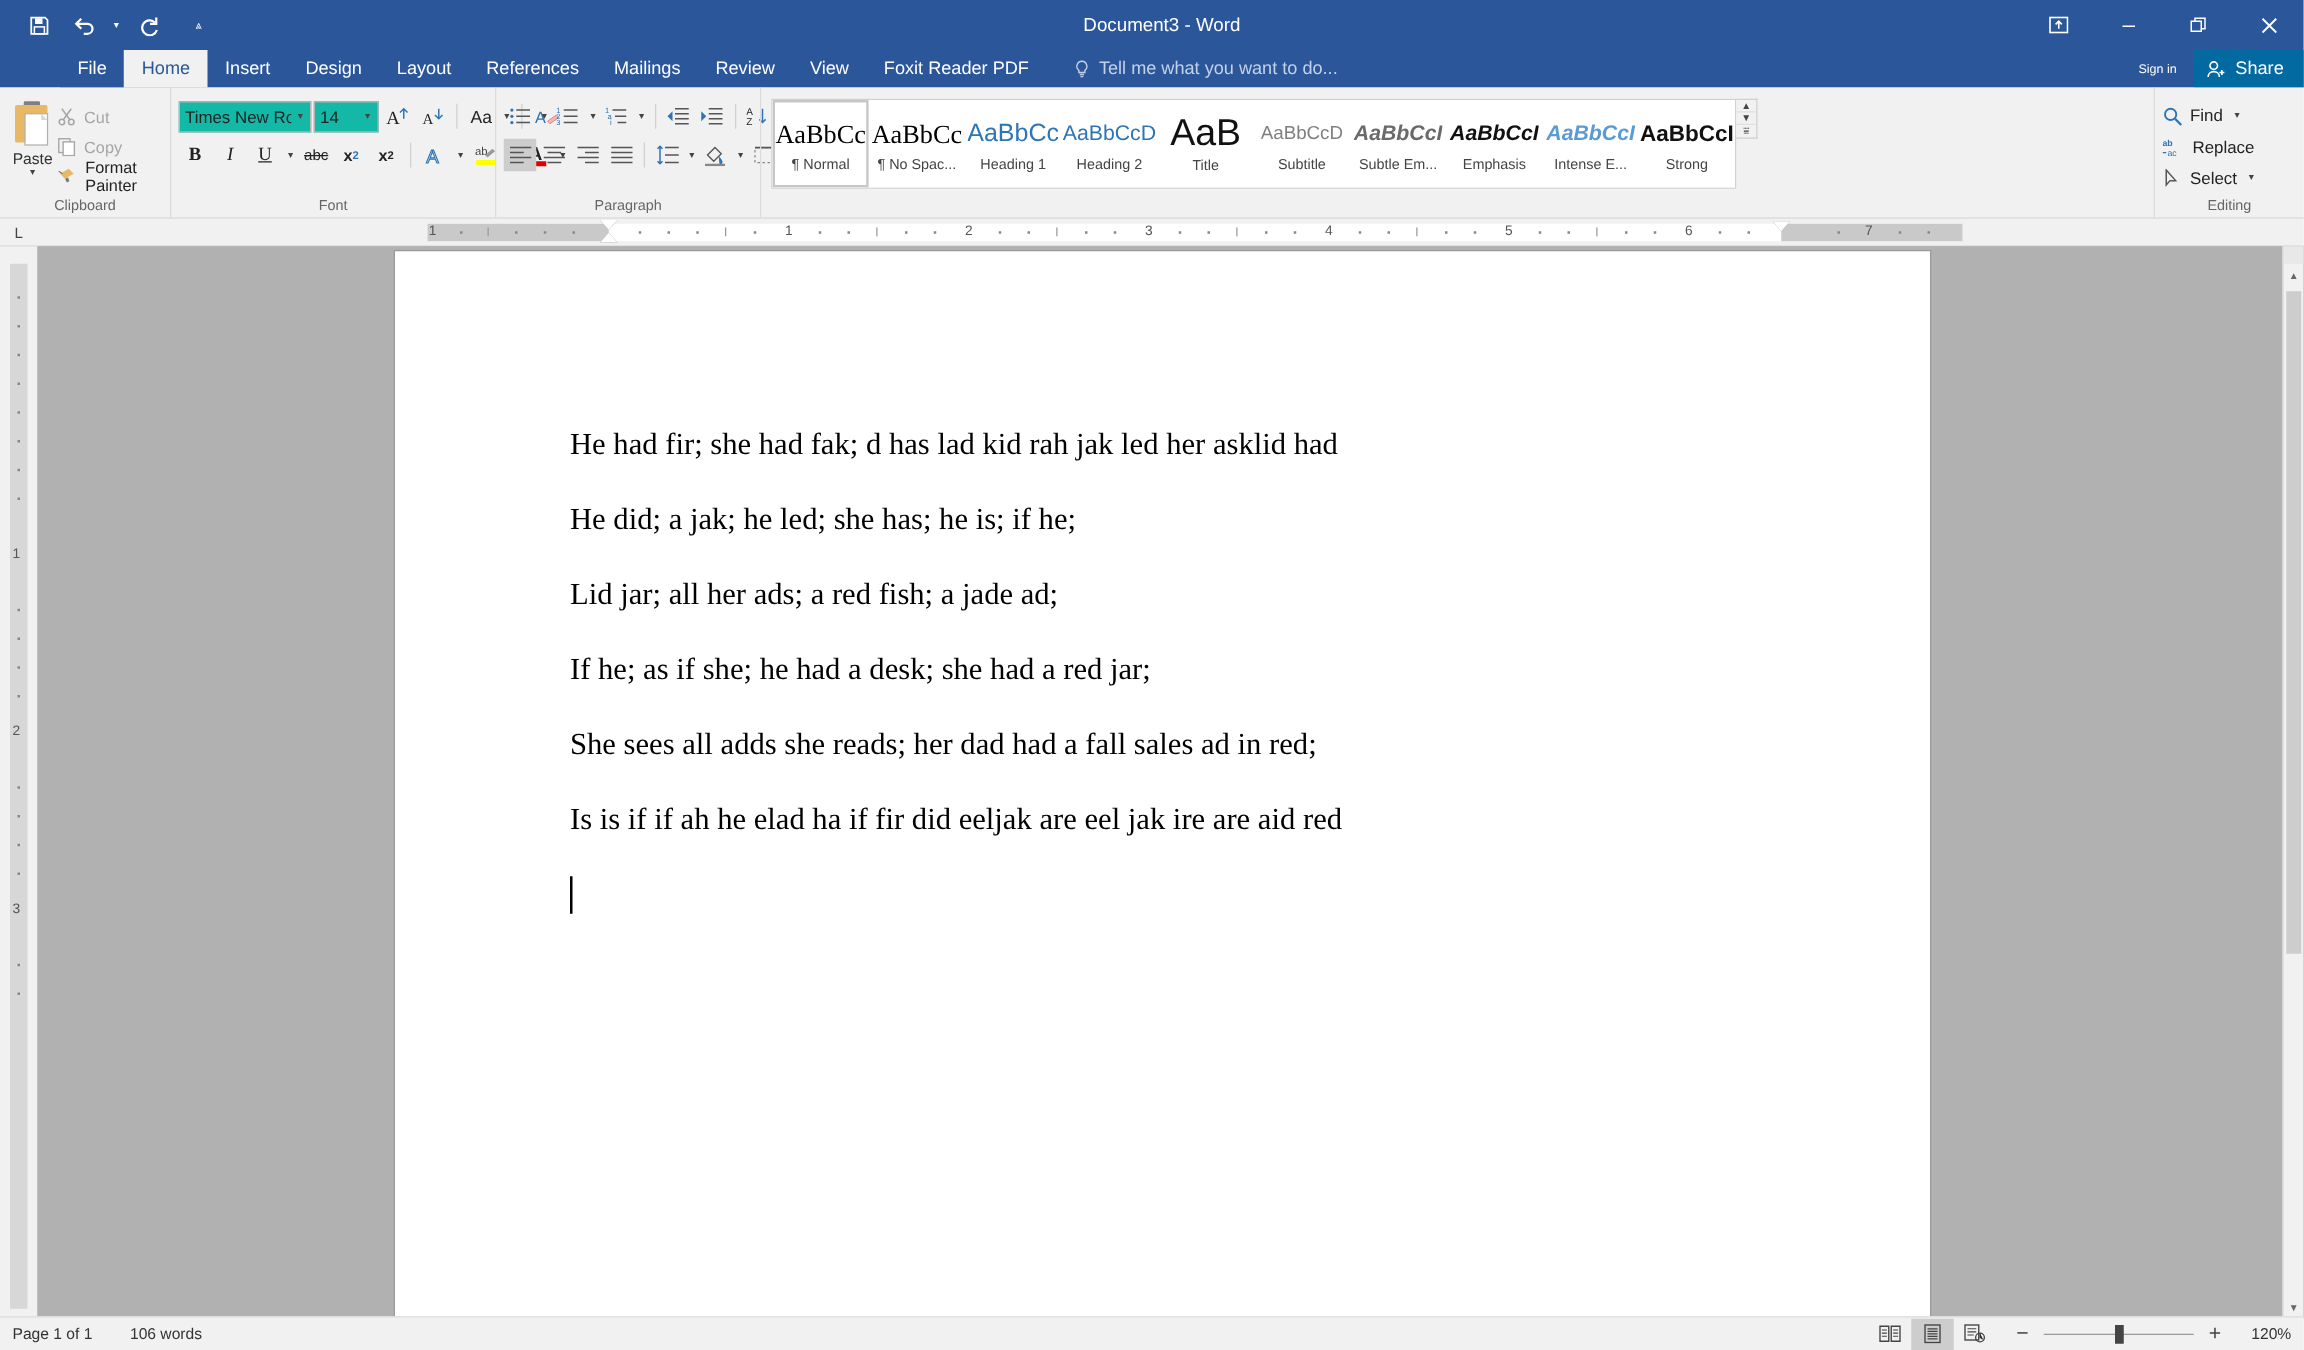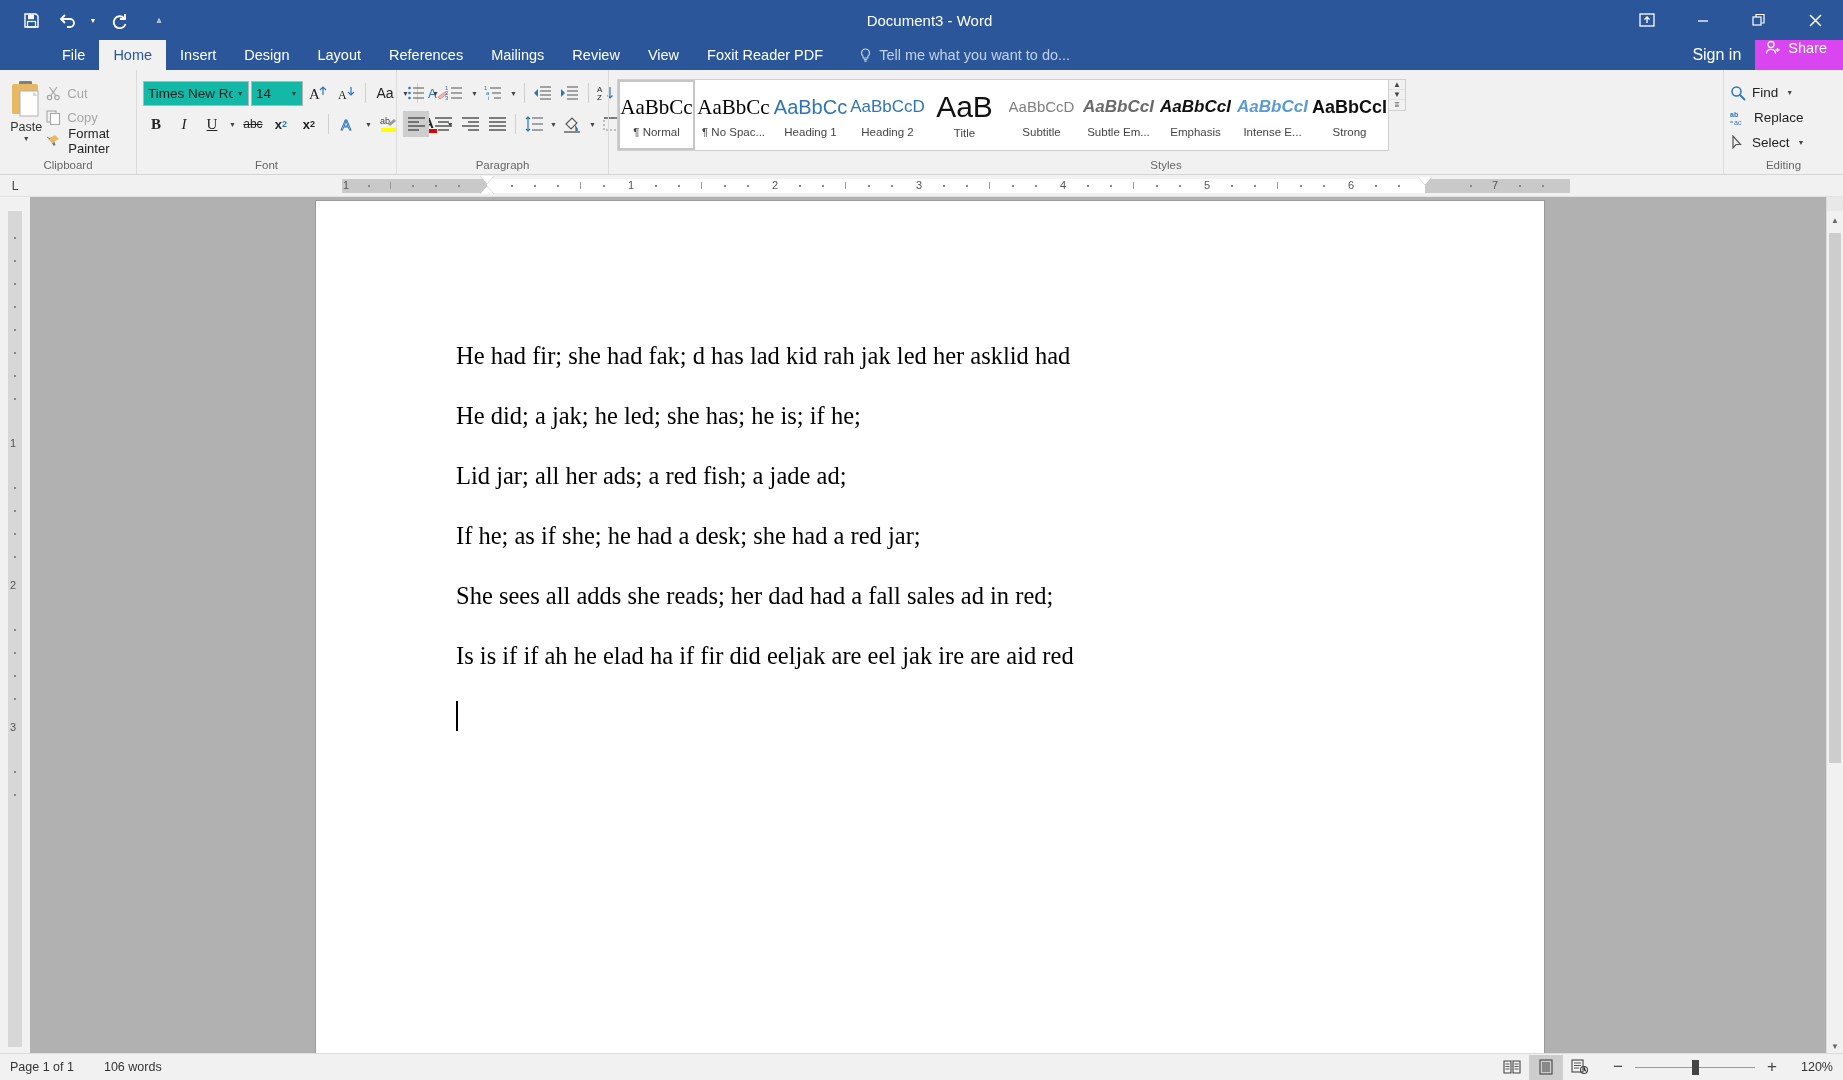--- a/index.html
+++ b/index.html
@@ -35,23 +35,23 @@
     height: 30px; background: #2b579a; display: flex; align-items: stretch; position: relative;
   }
   .tab {
     padding: 0 14px; display: flex; align-items: center; color: #fff; font-size: 14.5px;
     height: 30px;
   }
   .tab.file { background: #2b579a; margin-left: 48px; }
   .tab.active { background: #f1f1f1; color: #2b579a; }
   .tellme { display: flex; align-items: center; gap: 7px; margin-left: 22px; color: #c3d1e8; font-size: 14.5px; }
   .signin-area { position: absolute; right: 0; top: 0; height: 30px; display: flex; align-items: center; }
-  .signin { color: #fff; font-size: 16px; padding: 0 14px; }
+  .signin { color: #fff; font-size: 10px; padding: 0 14px; }
   .share { color: #fff; font-size: 14.5px; padding: 0 16px 0 10px; height: 30px;
-           display: flex; align-items: flex-start; gap: 7px; background: #d946ef; }
+           display: flex; align-items: center; gap: 7px; background: #0369a1; }
 
   
   .ribbon {
     height: 105px; background: #f1f1f1; border-bottom: 1px solid #d4d4d4;
     display: flex; align-items: stretch; position: relative;
   }
   .rgroup { position: relative; display: flex; flex-direction: column; padding: 4px 0 0 0; }
   .rgroup + .rgroup { border-left: 1px solid #dcdcdc; }
   .rgroup-body { flex: 1; display: flex; align-items: flex-start; padding: 2px 6px 0 6px; }
   .rgroup-label {
@@ -529,21 +529,20 @@
             <div class="style-preview" style="color:#111;font-weight:bold;font-size:18px;">AaBbCcI</div>
             <div class="style-name">Strong</div>
           </div>
         </div>
         <div class="styles-scroll">
           <div class="ss-btn">▲</div>
           <div class="ss-btn">▼</div>
           <div class="ss-btn" style="border-bottom:none;">⩸</div>
         </div>
       </div>
-      <div class="rgroup-label">Styles</div>
     </div>
 
     <div class="rgroup editgrp">
       <div class="rgroup-body" style="flex-direction:column;padding-top:7px;gap:2px;">
         <div class="edit-item">
           <span>
             <svg width="16" height="16" viewBox="0 0 16 16">
                 <circle cx="6.5" cy="6.5" r="4.5" fill="none" stroke="#2e75b6" stroke-width="1.5"></circle>
                 <path d="M10 10l5 5" stroke="#2e75b6" stroke-width="1.8"></path>
               </svg>

